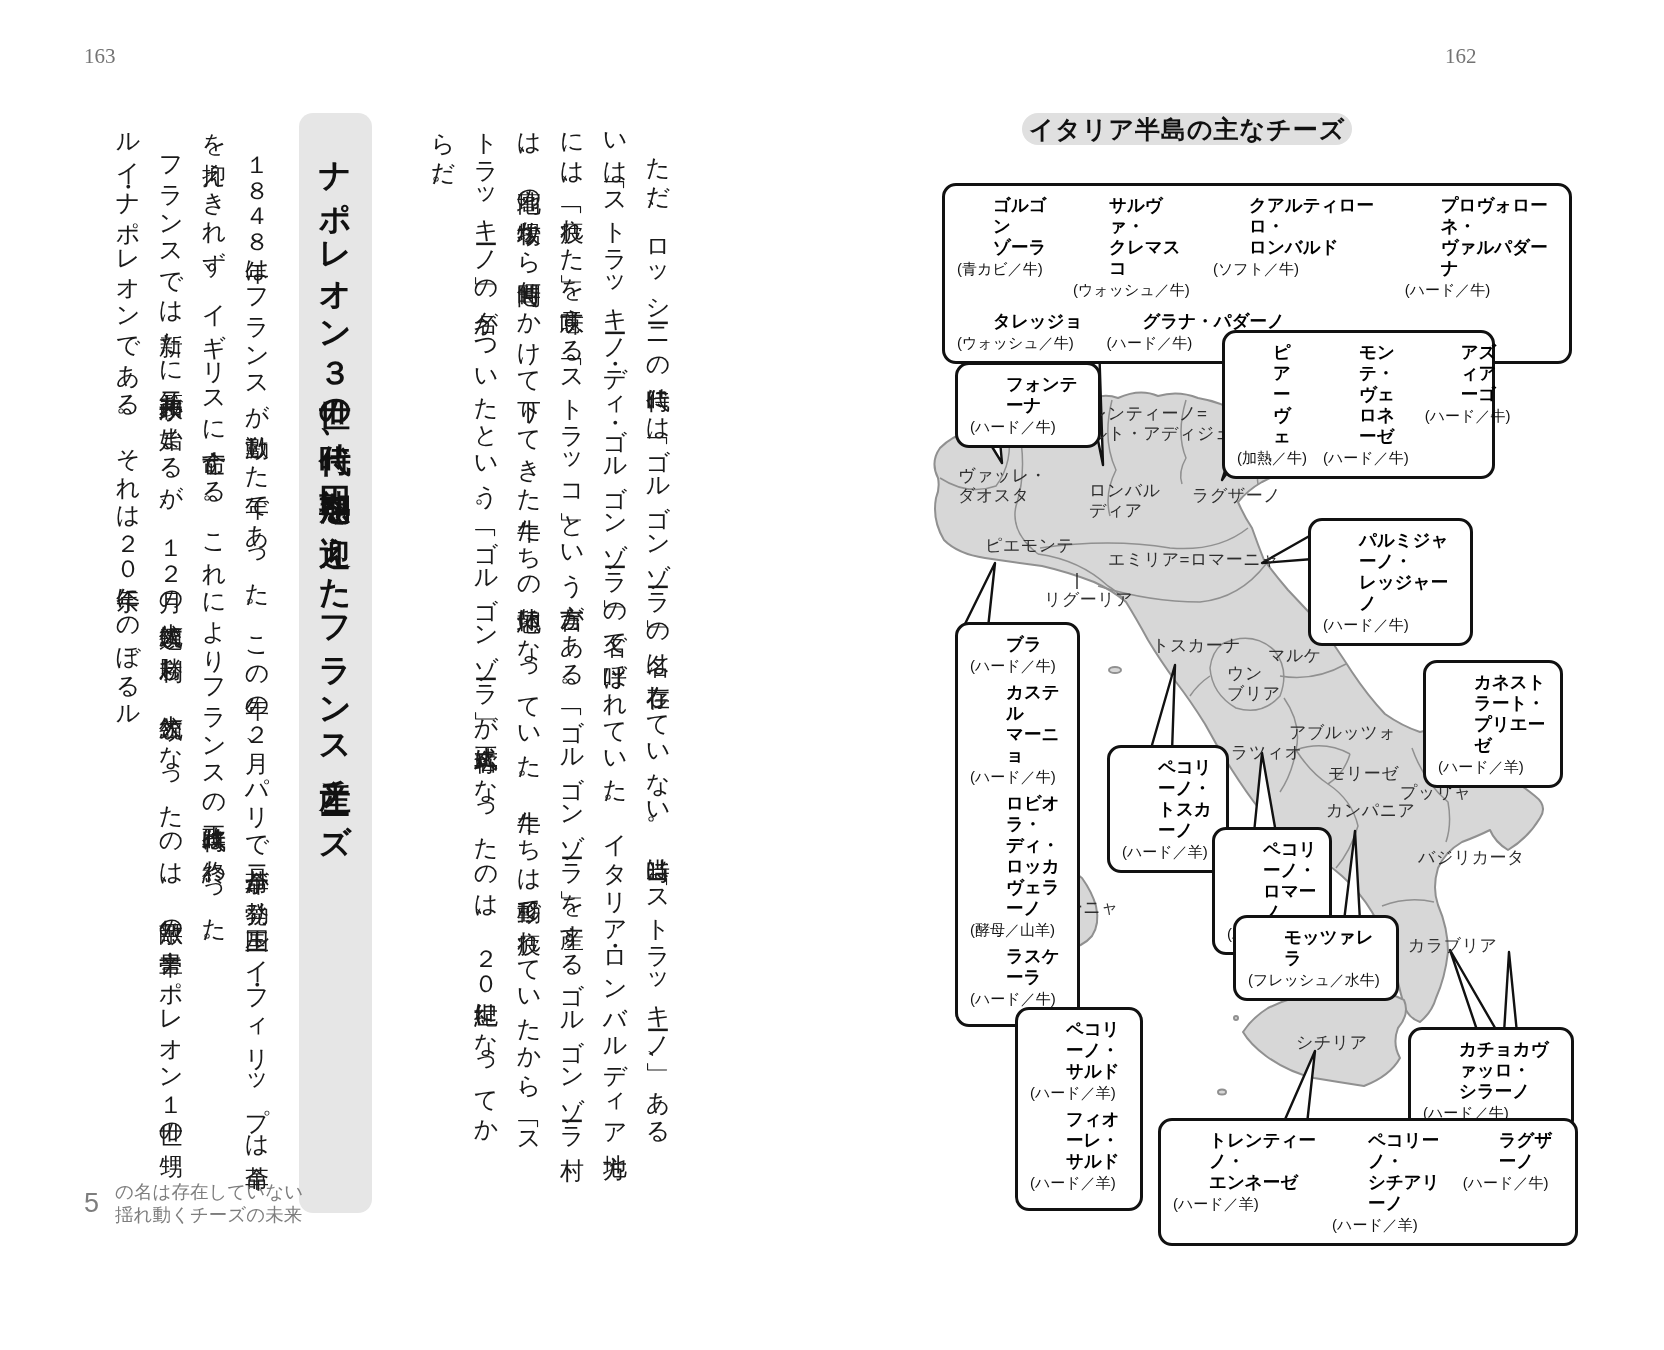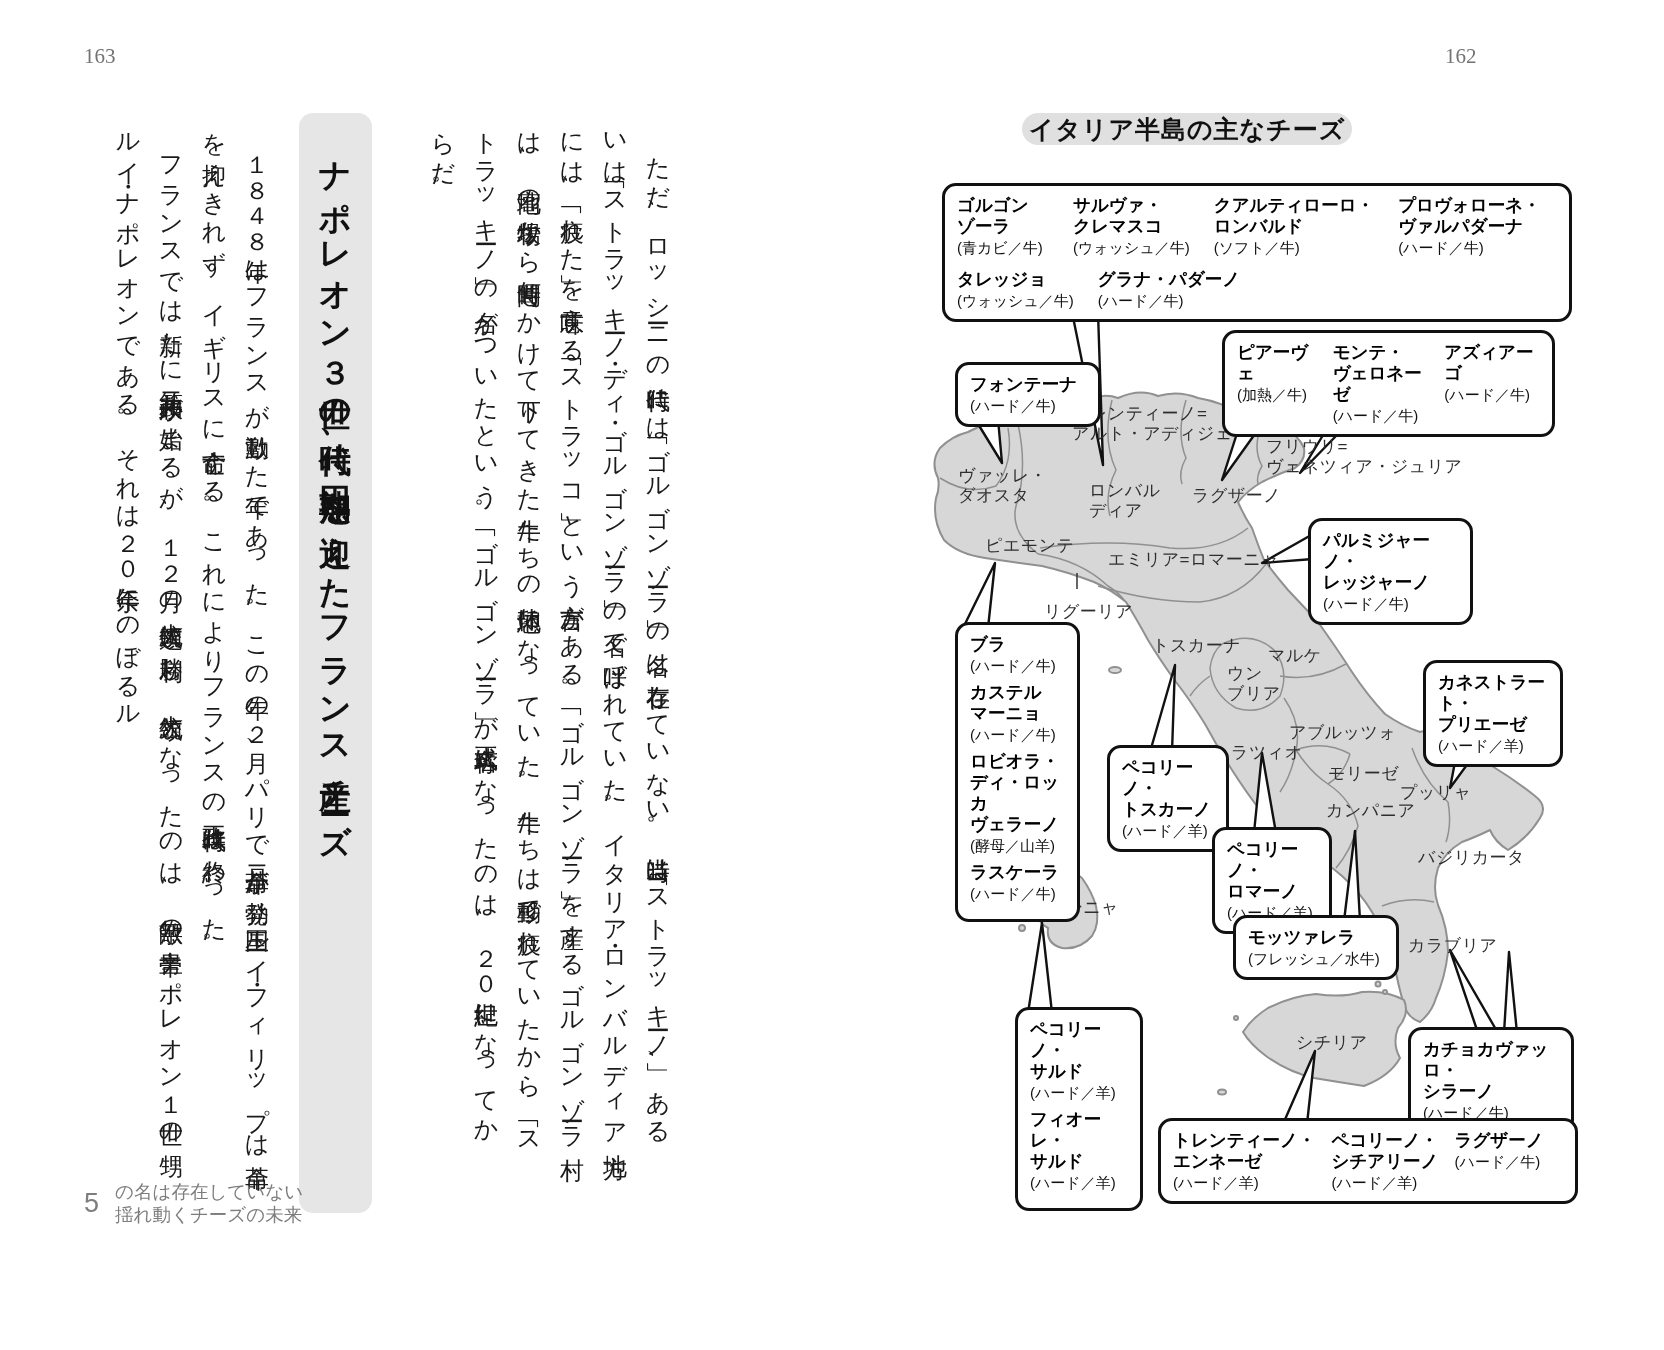--- a/index.html
+++ b/index.html
@@ -33,21 +33,21 @@
              font-weight:bold;font-size:25px;letter-spacing:1px;color:#111;}
   .callout{position:absolute;background:#fff;border:3px solid #111;border-radius:14px;
            padding:9px 12px;box-sizing:border-box;z-index:3;}
   .crow{display:flex;gap:24px;align-items:flex-start;}
   .crow.r2{margin-top:12px;}
   .cb-piave .crow,.cb-sicilia .crow{gap:16px;}
   .cb-north .entry{min-width:92px;}
   .cb-north .crow .entry:nth-child(2){min-width:116px;}
   .stack .crow{display:block;}
   .stack .entry{display:block;margin-bottom:7px;}
-  .entry .nm{font-weight:bold;font-size:17.5px;line-height:21px;white-space:pre-line;color:#000;}
+  .entry .nm{font-weight:bold;font-size:17.5px;line-height:21px;white-space:pre-line;color:#000;margin-left:36px;}
   .entry .ty{font-size:15px;line-height:18px;margin-top:2px;white-space:nowrap;color:#111;}
   .region{position:absolute;font-size:17px;line-height:20px;white-space:pre-line;
           color:#2e2e2e;z-index:2;letter-spacing:0.5px;}
 </style>
 </head>
 <body>
 
 <div class="pagenum" id="pn-left">163</div>
 <div class="pagenum" id="pn-right">162</div>
 
@@ -156,21 +156,21 @@
           <div class="entry">
             <div class="nm">タレッジョ</div>
             <div class="ty">(ウォッシュ／牛)</div>
           </div>
           <div class="entry">
             <div class="nm">グラナ・パダーノ</div>
             <div class="ty">(ハード／牛)</div>
           </div>
         </div>
       </div>
-      <div class="callout cb-piave" style="left: 1222px; top: 330px; width: 333px; min-height: 75px;">
+      <div class="callout cb-piave" style="left: 1222px; top: 330px; width: 273px; min-height: 75px;">
         <div class="crow">
           <div class="entry">
             <div class="nm">ピアーヴェ</div>
             <div class="ty">(加熱／牛)</div>
           </div>
           <div class="entry">
             <div class="nm">モンテ・
 ヴェロネーゼ</div>
             <div class="ty">(ハード／牛)</div>
           </div>
@@ -300,21 +300,21 @@
 ダオスタ</div>
       <div class="region" style="left: 985px; top: 536px;">ピエモンテ</div>
       <div class="region" style="left: 1089px; top: 481px;">ロンバル
 ディア</div>
       <div class="region" style="left: 1072px; top: 404px;">トレンティーノ=
 アルト・アディジェ</div>
       <div class="region" style="left: 1192px; top: 486px;">ラグザーノ</div>
       <div class="region" style="left: 1266px; top: 437px;">フリウリ=
 ヴェネツィア・ジュリア</div>
       <div class="region" style="left: 1108px; top: 550px;">エミリア=ロマーニャ</div>
-      <div class="region" style="left: 1044px; top: 590px; margin-top: 12px;">リグーリア</div>
+      <div class="region" style="left: 1044px; top: 590px;">リグーリア</div>
       <div class="region" style="left: 1152px; top: 636px;">トスカーナ</div>
       <div class="region" style="left: 1268px; top: 646px;">マルケ</div>
       <div class="region" style="left: 1227px; top: 664px;">ウン
 ブリア</div>
       <div class="region" style="left: 1289px; top: 723px;">アブルッツォ</div>
       <div class="region" style="left: 1231px; top: 743px; text-align: right;">ラツィオ</div>
       <div class="region" style="left: 1328px; top: 764px;">モリーゼ</div>
       <div class="region" style="left: 1326px; top: 801px;">カンパニア</div>
       <div class="region" style="left: 1400px; top: 783px;">プッリャ</div>
       <div class="region" style="left: 1418px; top: 848px;">バジリカータ</div>

